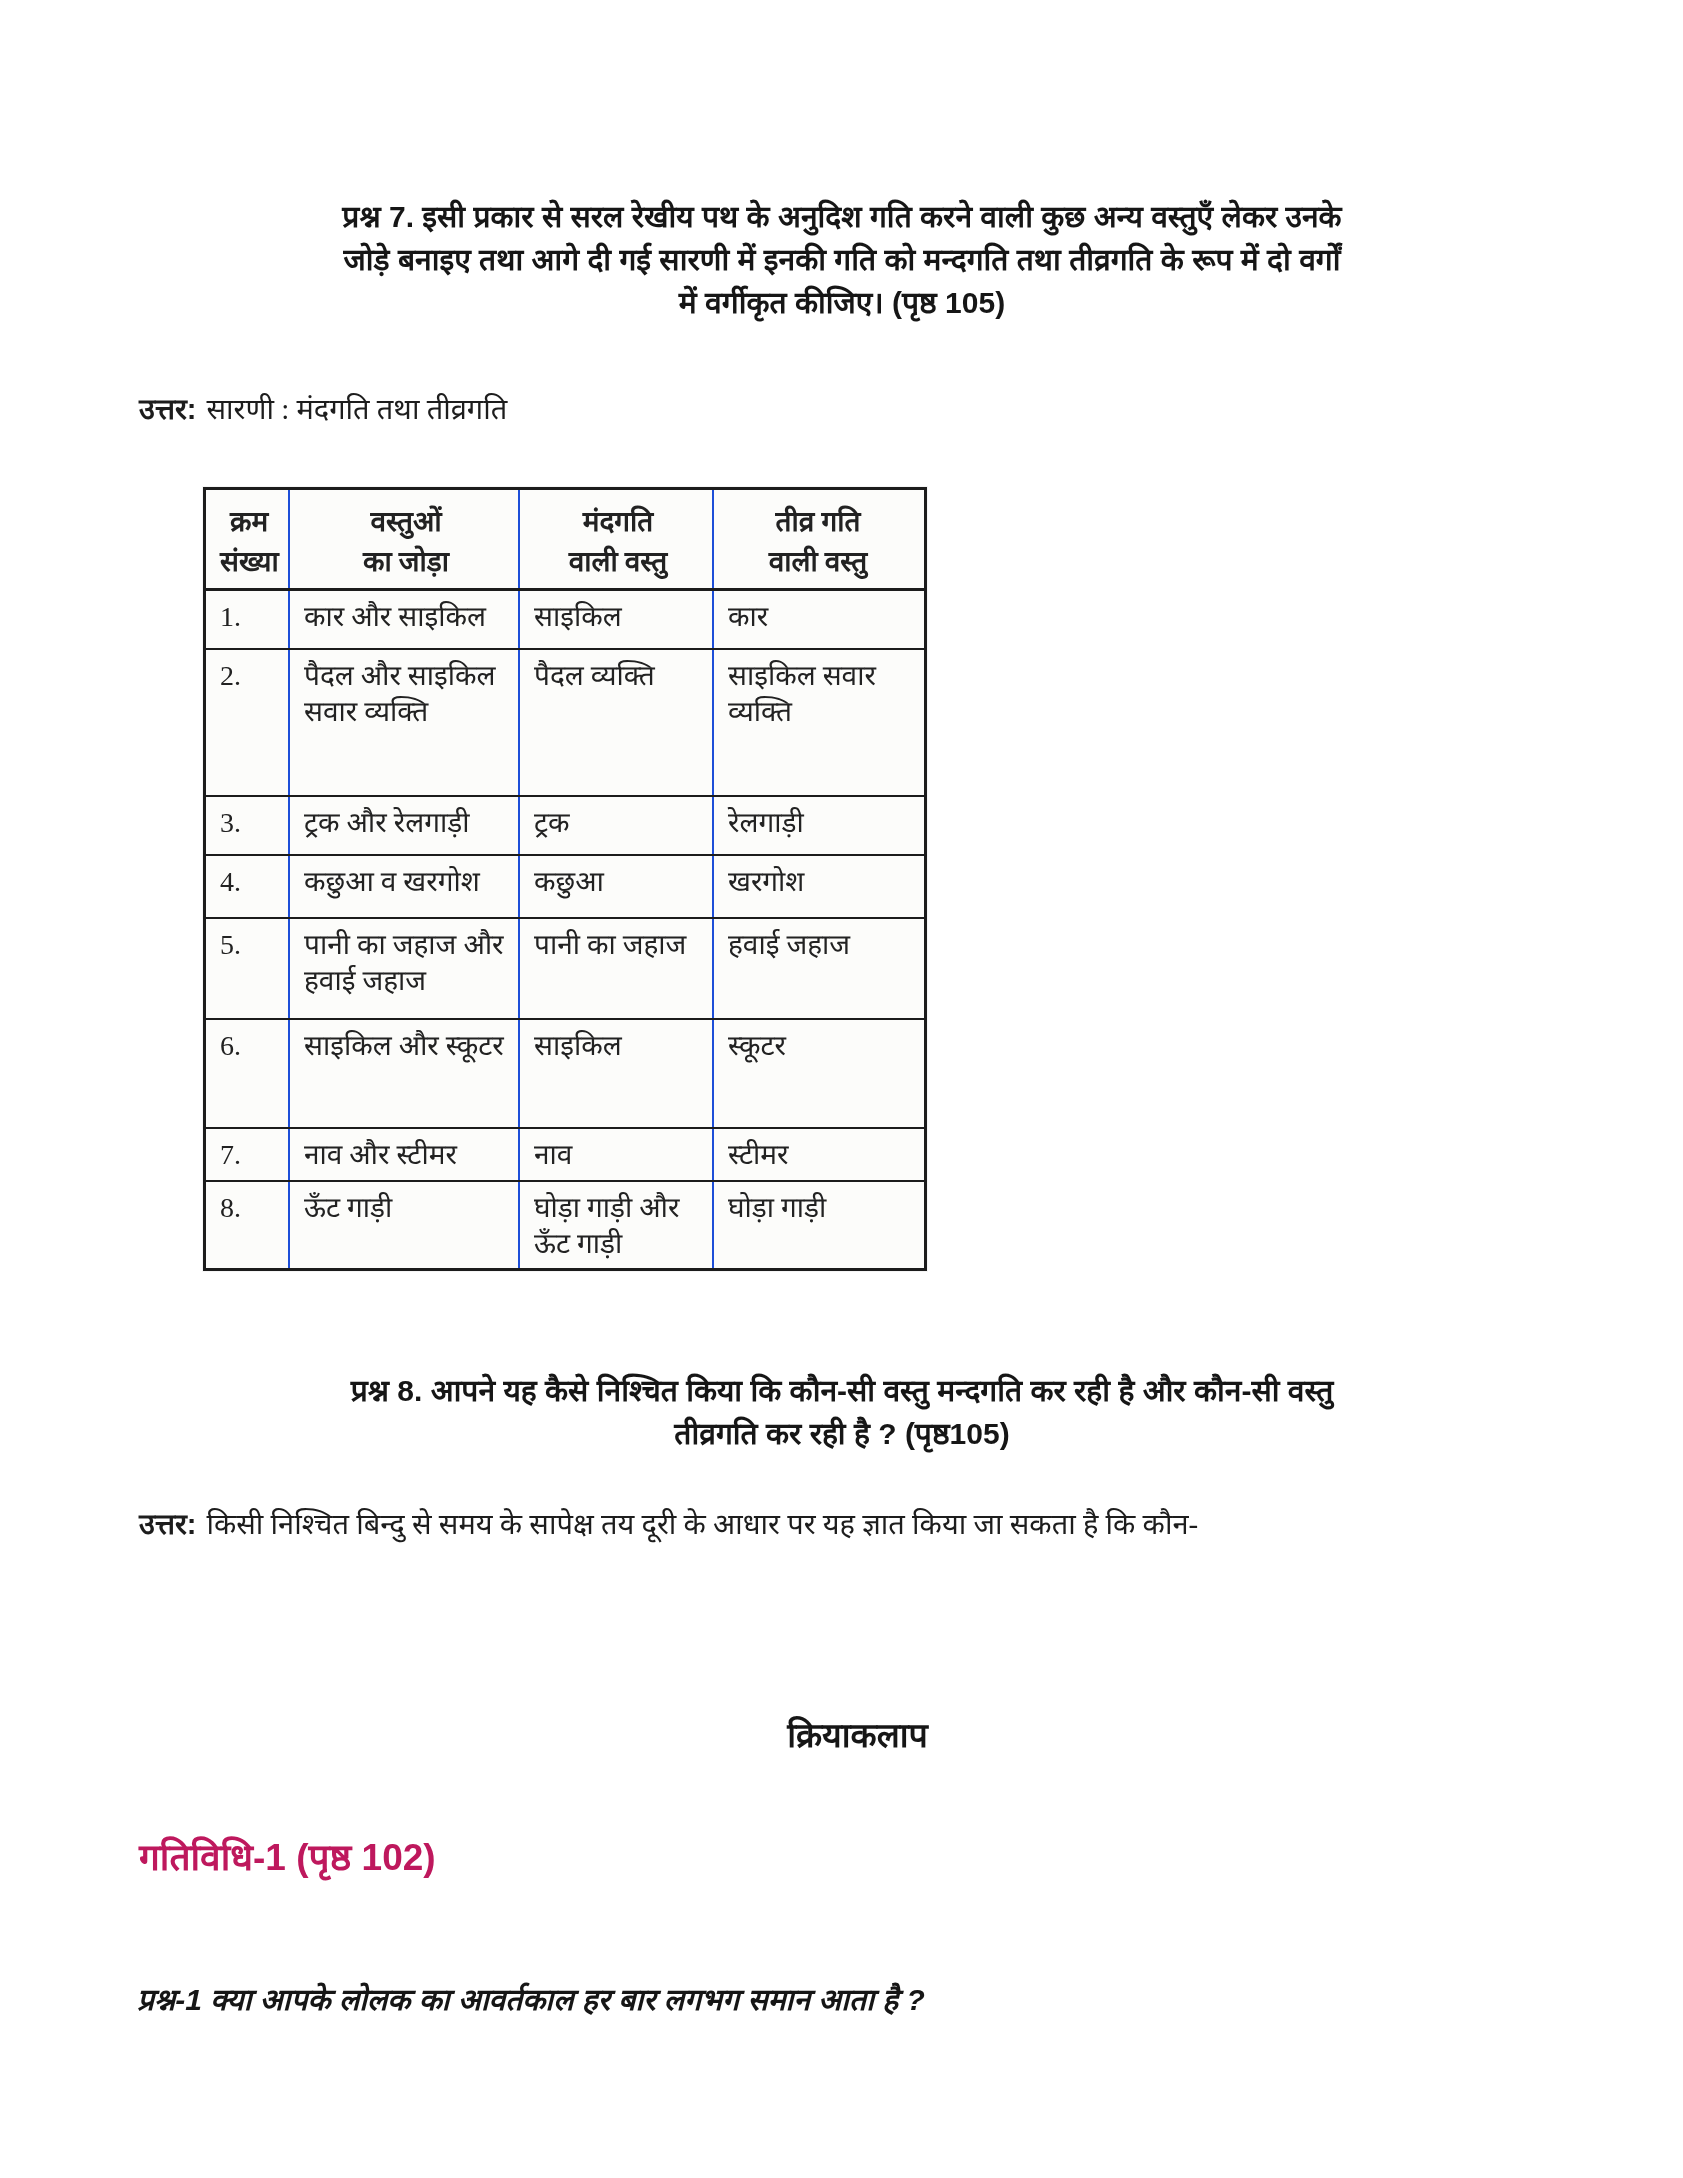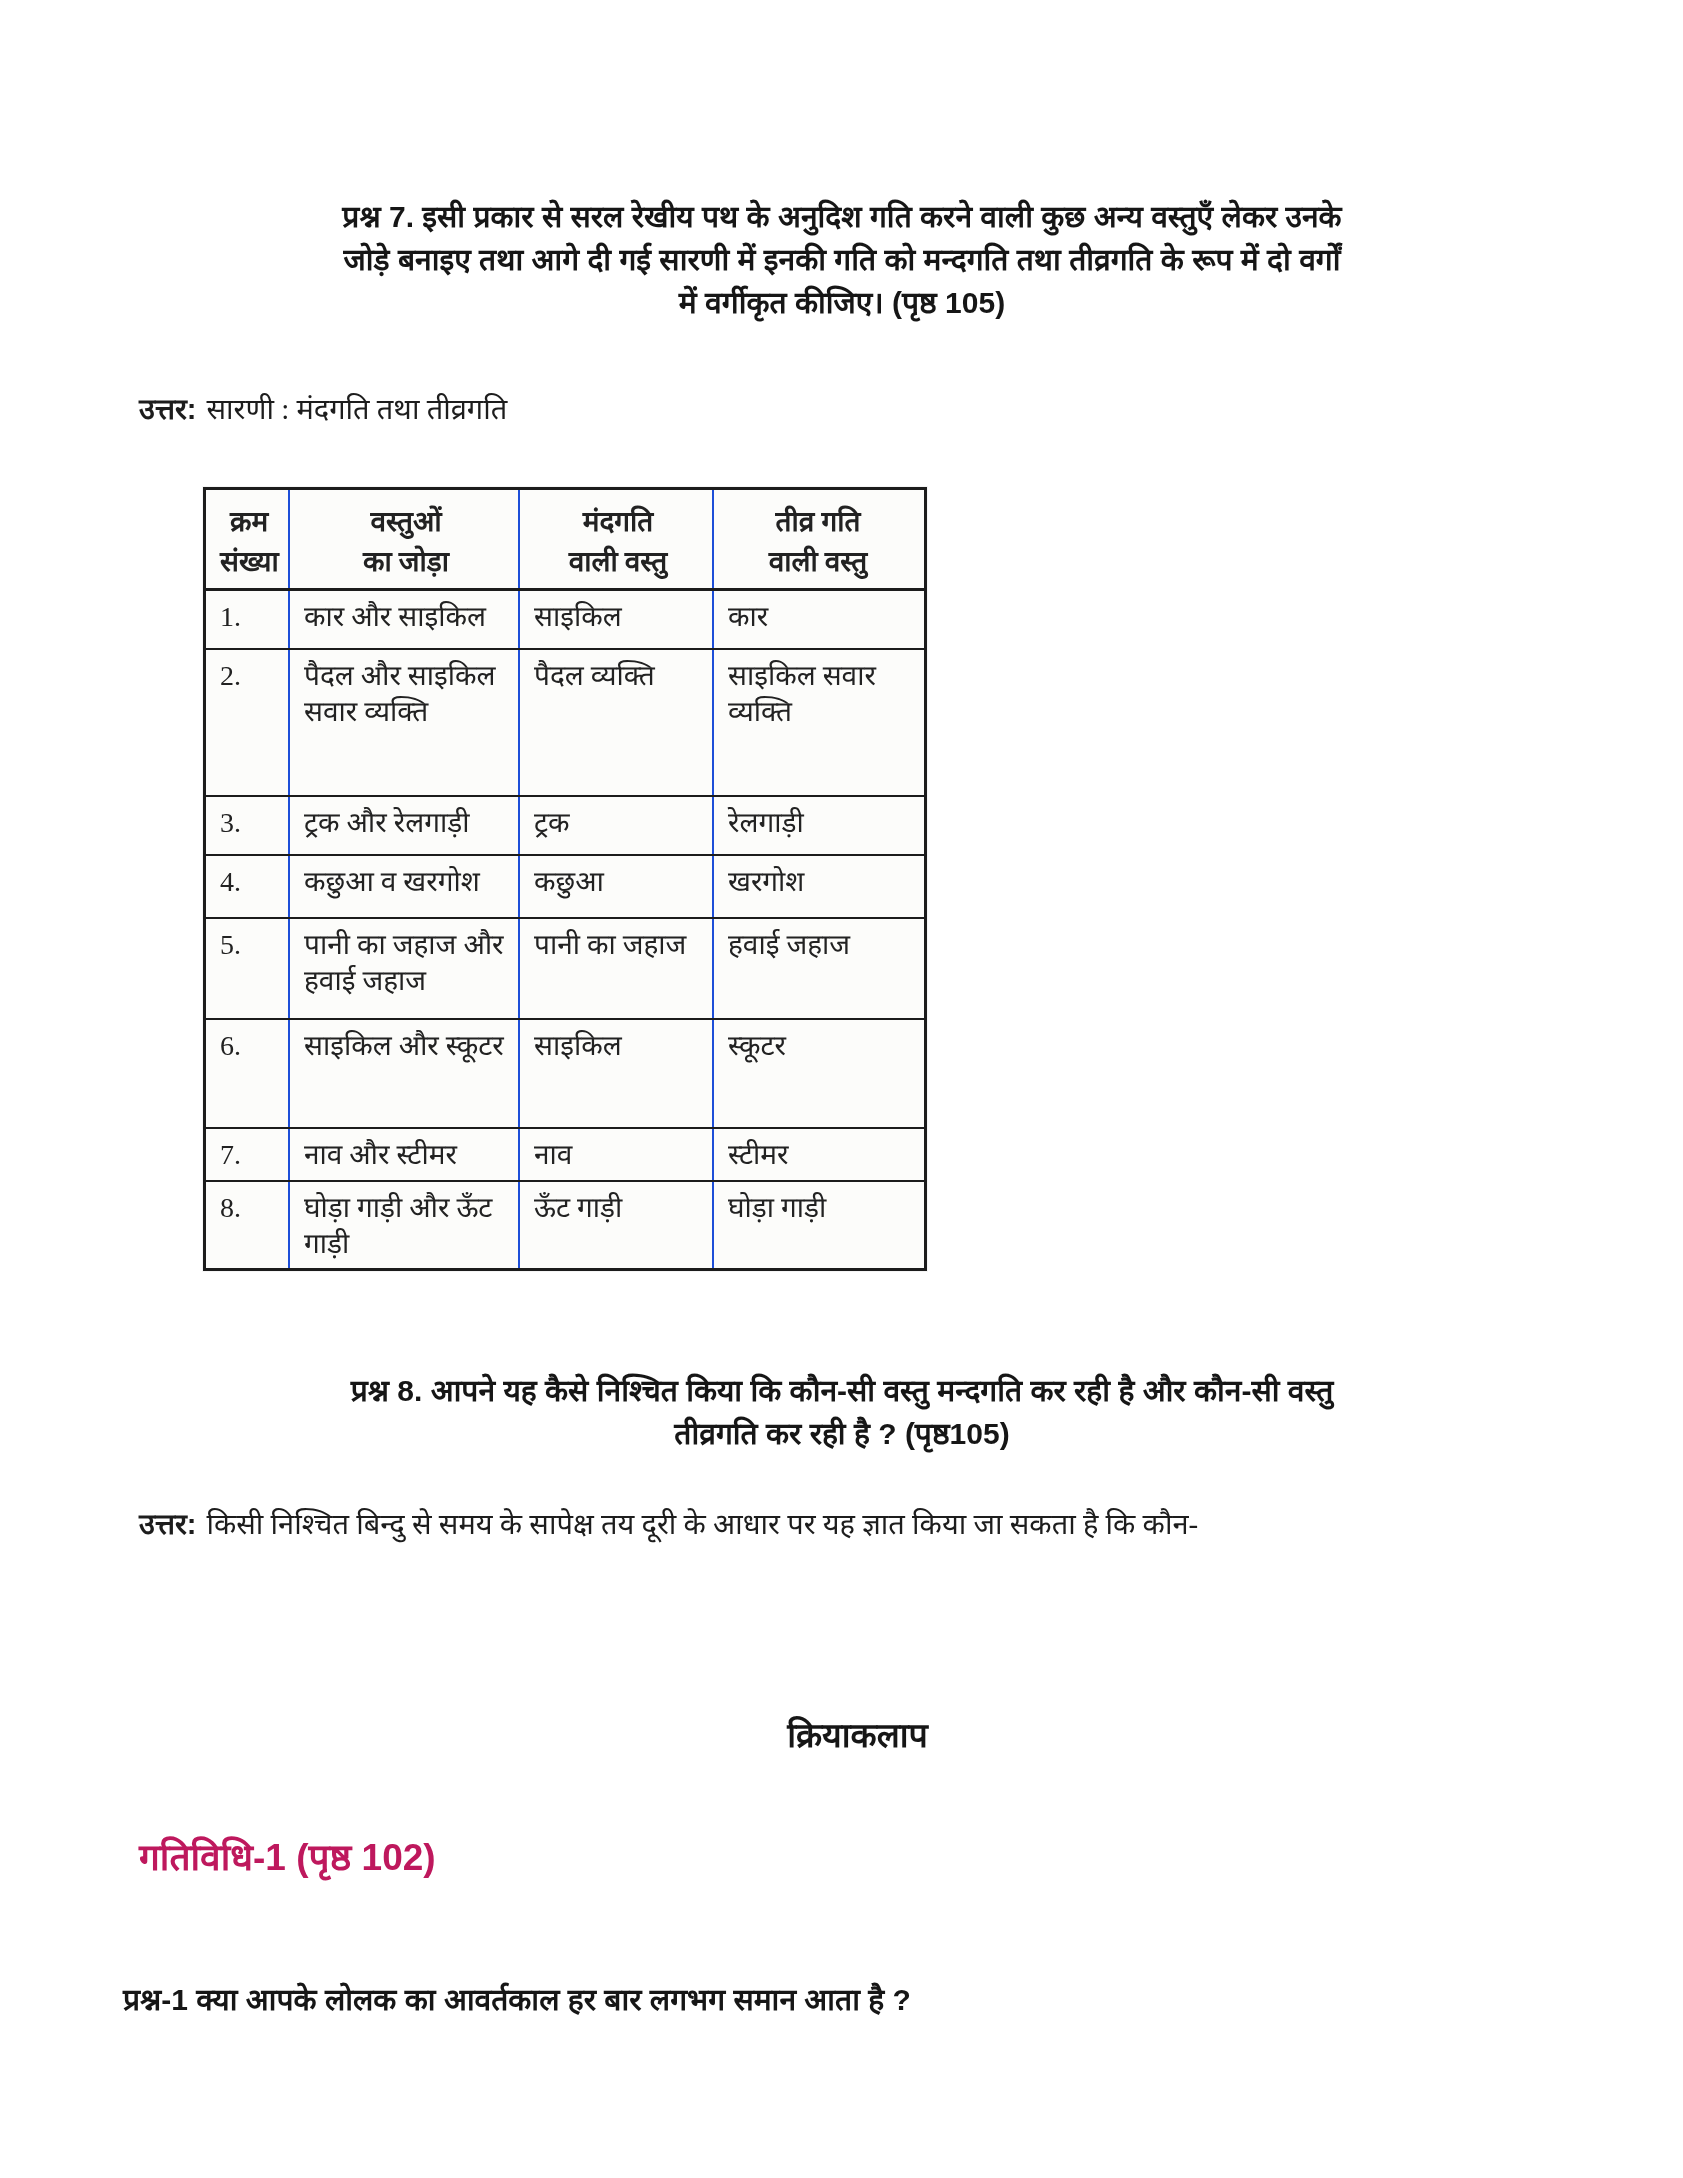--- a/index.html
+++ b/index.html
@@ -177,34 +177,34 @@
 
   <div class="t-row">
     <div class="t-cell">7.</div>
     <div class="t-cell">नाव और स्टीमर</div>
     <div class="t-cell">नाव</div>
     <div class="t-cell">स्टीमर</div>
   </div>
 
   <div class="t-row">
     <div class="t-cell">8.</div>
+    <div class="t-cell">ऊँट गाड़ी</div>
     <div class="t-cell">घोड़ा गाड़ी और ऊँट गाड़ी</div>
-    <div class="t-cell">ऊँट गाड़ी</div>
     <div class="t-cell">घोड़ा गाड़ी</div>
   </div>
 
 </div>
 
 <div class="abs question" style="left:139px; top:1369px; width:1406px;">
   <span class="q-line">प्रश्न 8. आपने यह कैसे निश्चित किया कि कौन-सी वस्तु मन्दगति कर रही है और कौन-सी वस्तु</span>
   <span class="q-line">तीव्रगति कर रही है ? (पृष्ठ105)</span>
 </div>
 
 <div class="abs answer-line" style="left:139px; top:1503px; width:1426px;">
   <span class="answer-label">उत्तर:</span><span class="answer-body">किसी निश्चित बिन्दु से समय के सापेक्ष तय दूरी के आधार पर यह ज्ञात किया जा सकता है कि कौन-</span>
 </div>
 
 <div class="abs section-heading" style="left:0px; top:1711px;padding-left:16px;">क्रियाकलाप</div>
 
 <div class="abs sub-heading" style="left:139px; top:1830px;">गतिविधि-1 (पृष्ठ 102)</div>
 
-<div class="abs question" style="left:123px; top:1978px; width:1406px;">प्रश्न-1 क्या आपके लोलक का आवर्तकाल हर बार लगभग समान आता है ?</div>
+<div class="abs question" style="left:137px; top:1978px; width:1406px;font-style:italic;">प्रश्न-1 क्या आपके लोलक का आवर्तकाल हर बार लगभग समान आता है ?</div>
 
 
 </body></html>

